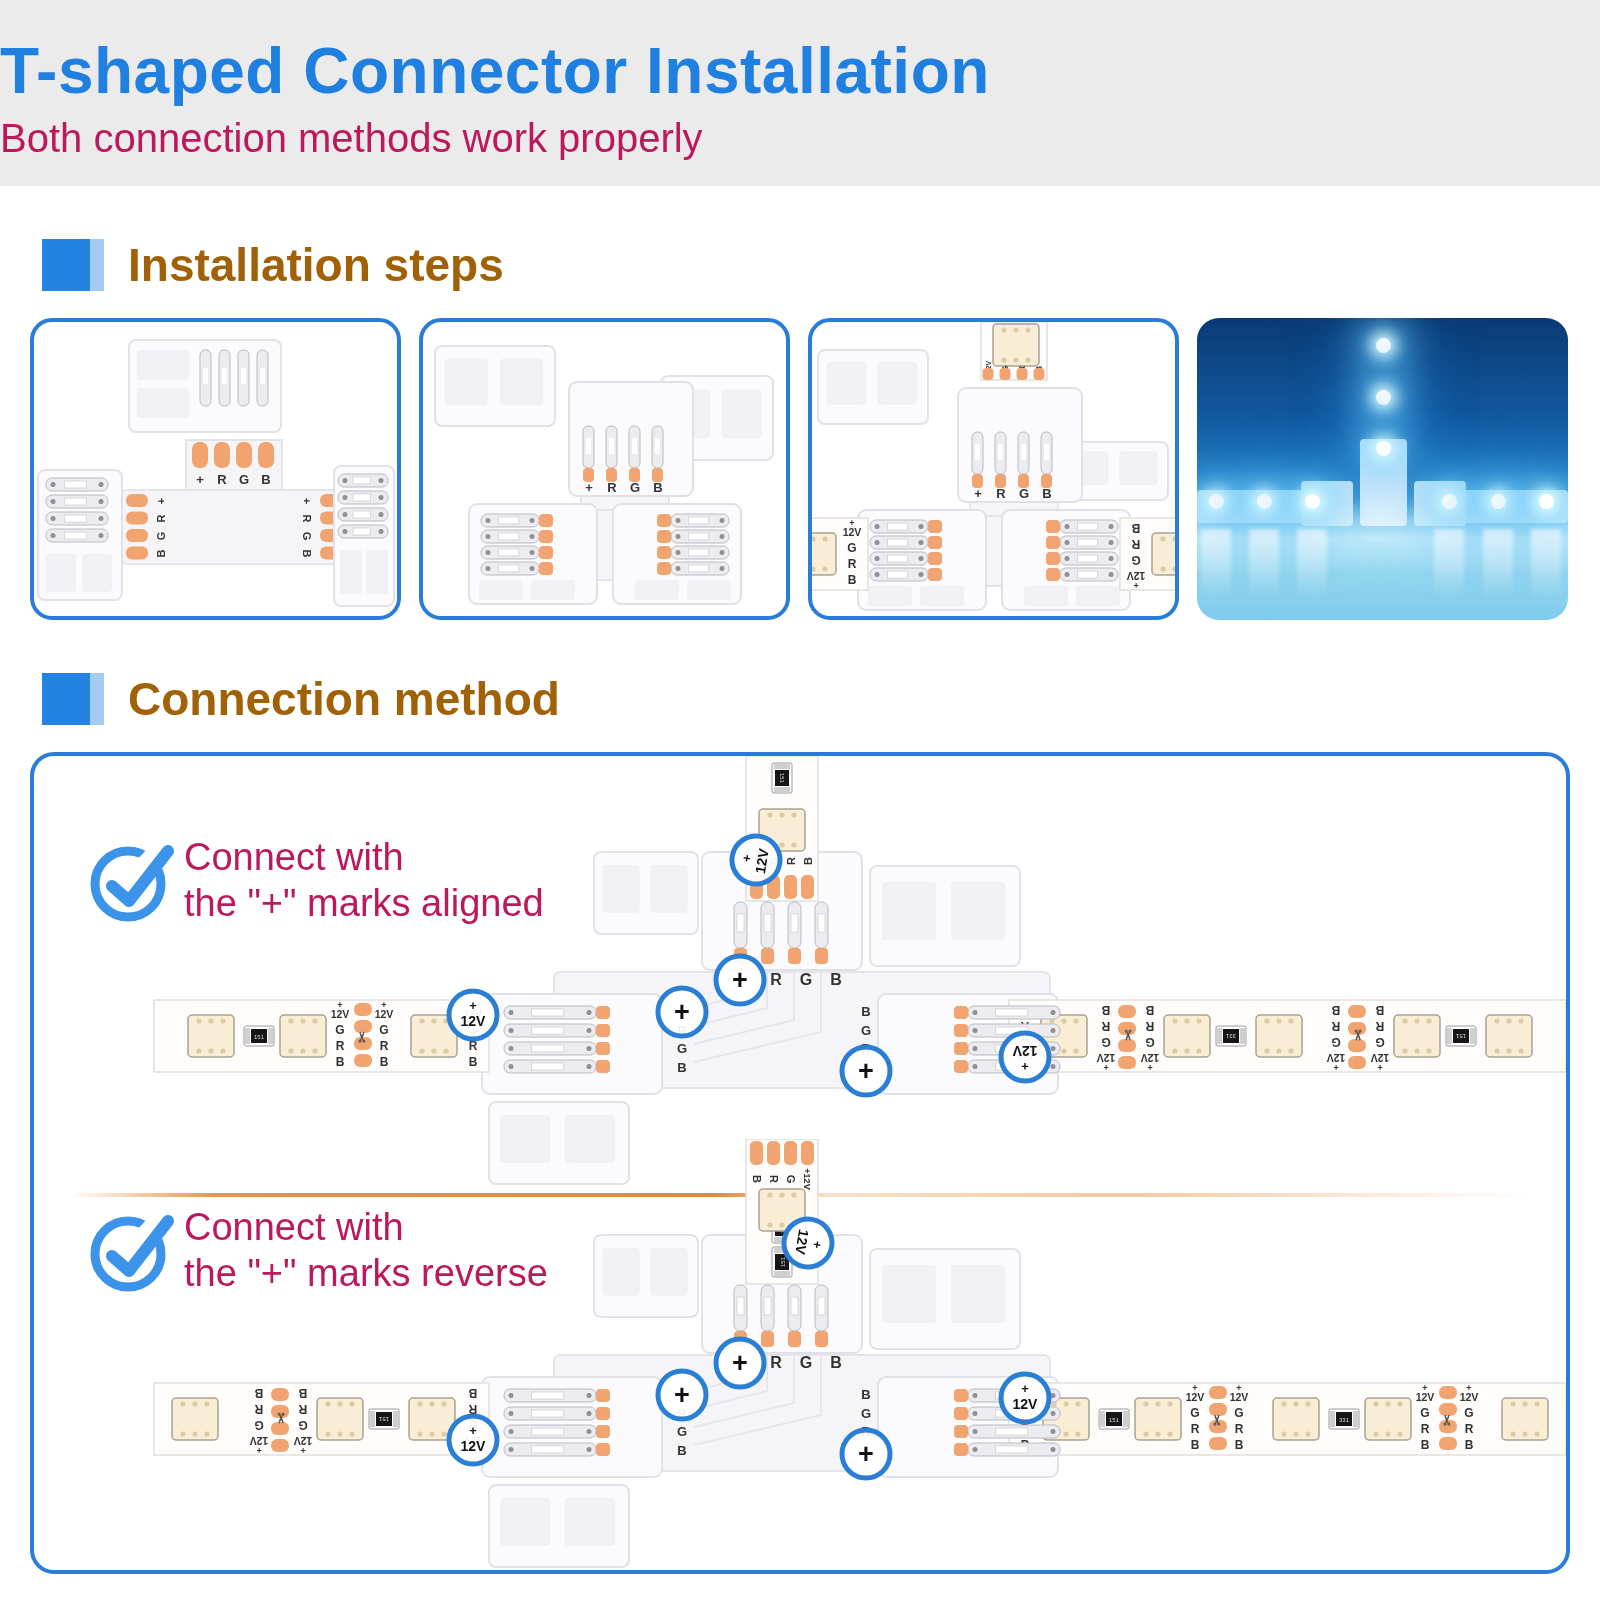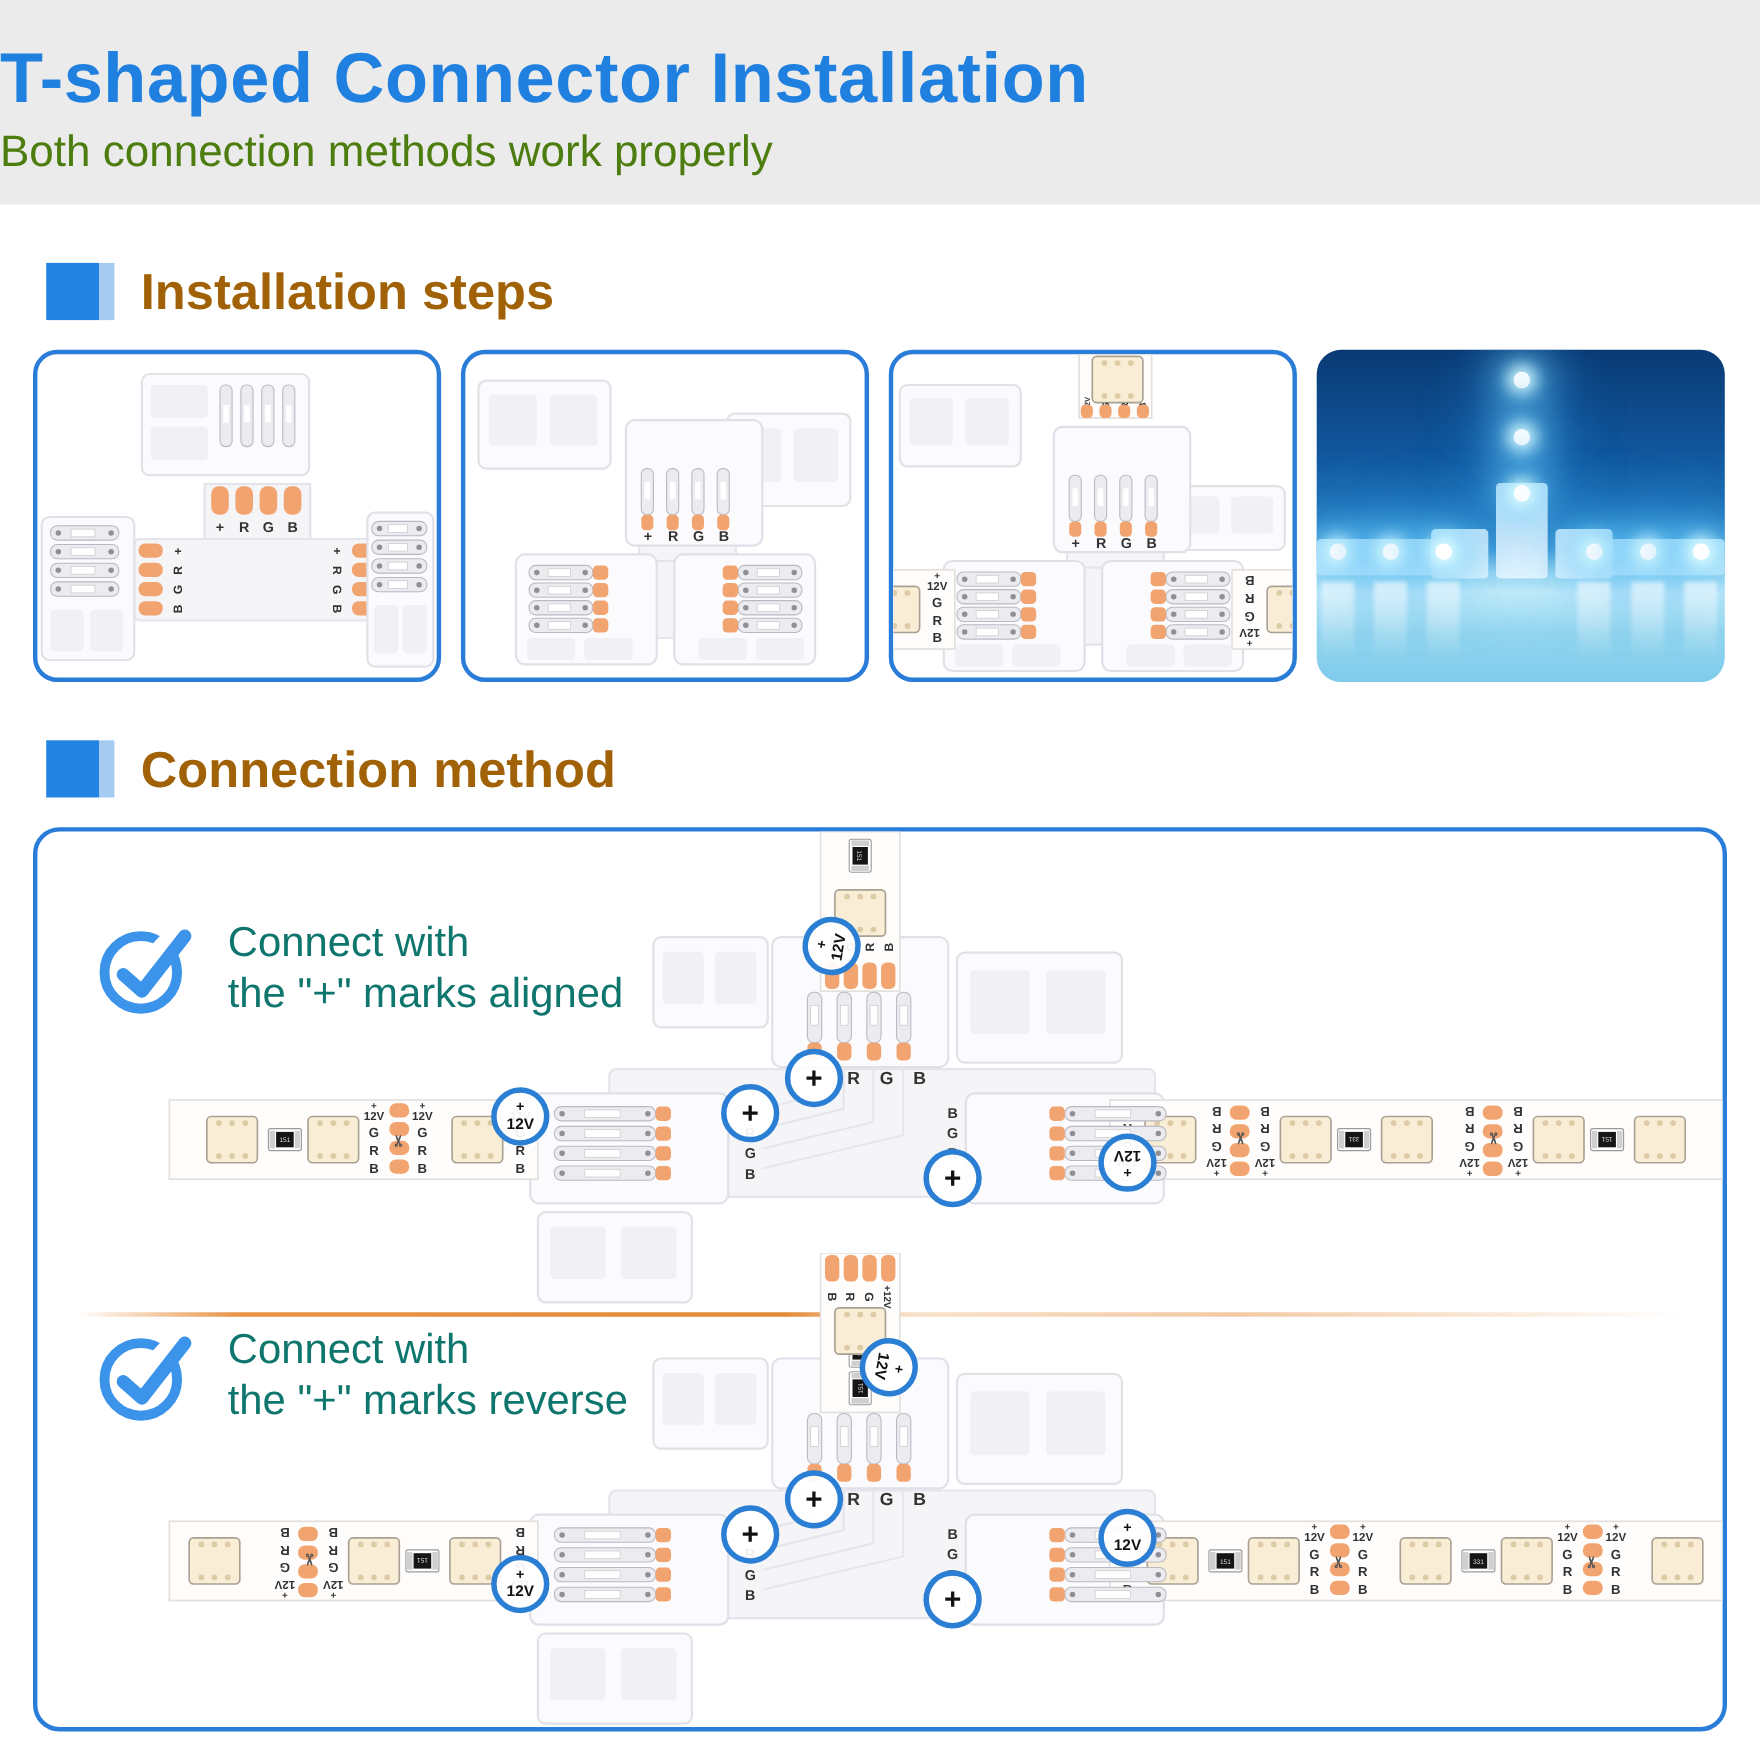--- a/index.html
+++ b/index.html
@@ -1,40 +1,40 @@
 <!DOCTYPE html>
 <html><head>
 <meta charset="utf-8">
 <style>
   html,body{margin:0;padding:0;background:#ffffff;width:1600px;height:1600px;overflow:hidden;
     font-family:"Liberation Sans",sans-serif;}
   .header{height:152px;background:#ebebeb;text-align:left;padding-top:34px;}
   .header h1{margin:0;font-size:64px;font-weight:bold;color:#1f80e0;letter-spacing:0.5px;}
-  .header .sub{font-size:40px;color:#4d7c0f;margin-top:8px;font-weight:400;}
+  .header .sub{font-size:40px;color:#be185d;margin-top:8px;font-weight:400;}
   .section{display:flex;align-items:center;gap:24px;margin:52px 0 26px 42px;height:54px;}
   .marker{width:62px;height:52px;background:linear-gradient(90deg,#2383e2 0,#2383e2 77%,#a6cbf0 77%);}
   .section-label{font-size:46px;font-weight:bold;color:#a16207;}
   .steps{display:flex;gap:18px;margin:0 30px;}
   .card{width:363px;height:294px;border:4px solid #2a7cd9;border-radius:22px;background:#fff;overflow:hidden;}
   .card svg{display:block;width:363px;height:294px;}
   .photo-card{width:371px;height:302px;border-radius:22px;position:relative;overflow:hidden;
     background:linear-gradient(180deg,#0a3a74 0%,#11569c 30%,#1f74b8 50%,#3f97d2 60%,#9bd8f0 67%,#c6eefb 73%,#93d6ef 85%,#7ecbec 100%);}
   .pc-part{position:absolute;background:rgba(236,250,255,.92);border-radius:4px;}
   .pc-led{position:absolute;width:15px;height:15px;border-radius:50%;background:#ffffff;
     box-shadow:0 0 14px 6px rgba(225,255,255,.95),0 0 34px 16px rgba(120,220,255,.65),0 0 60px 28px rgba(60,160,240,.35);}
   .pc-refl{position:absolute;width:30px;height:72px;background:linear-gradient(180deg,rgba(255,255,255,.6),rgba(255,255,255,0));
     filter:blur(2px);}
   .big-panel{position:relative;margin:14px 30px 0;width:1532px;height:814px;border:4px solid #2a7cd9;
     border-radius:24px;overflow:hidden;background:#fff;}
   .divider{position:absolute;left:36px;right:36px;top:437px;height:4px;border-radius:2px;
     background:linear-gradient(90deg,rgba(234,153,78,0) 0%,#e79447 10%,#e28a36 44%,rgba(240,190,140,.45) 52%,#f3c9a2 72%,rgba(243,201,162,0) 100%);}
   .diag{position:absolute;left:0;width:1532px;}
   #diag1{top:0;height:432px;}
   #diag2{top:383px;height:431px;}
-  .method-label{position:absolute;display:flex;align-items:flex-start;gap:29px;color:#0f766e;
+  .method-label{position:absolute;display:flex;align-items:flex-start;gap:6px;color:#be185d;
     font-size:38px;line-height:46px;font-weight:400;}
   .method-label .check{width:92px;height:92px;flex:0 0 auto;}
   svg text{font-family:"Liberation Sans",sans-serif;}
 </style>
 </head>
 <body>
 
 <div class="header">
   <h1>T-shaped Connector Installation</h1>
   <div class="sub">Both connection methods work properly</div>

